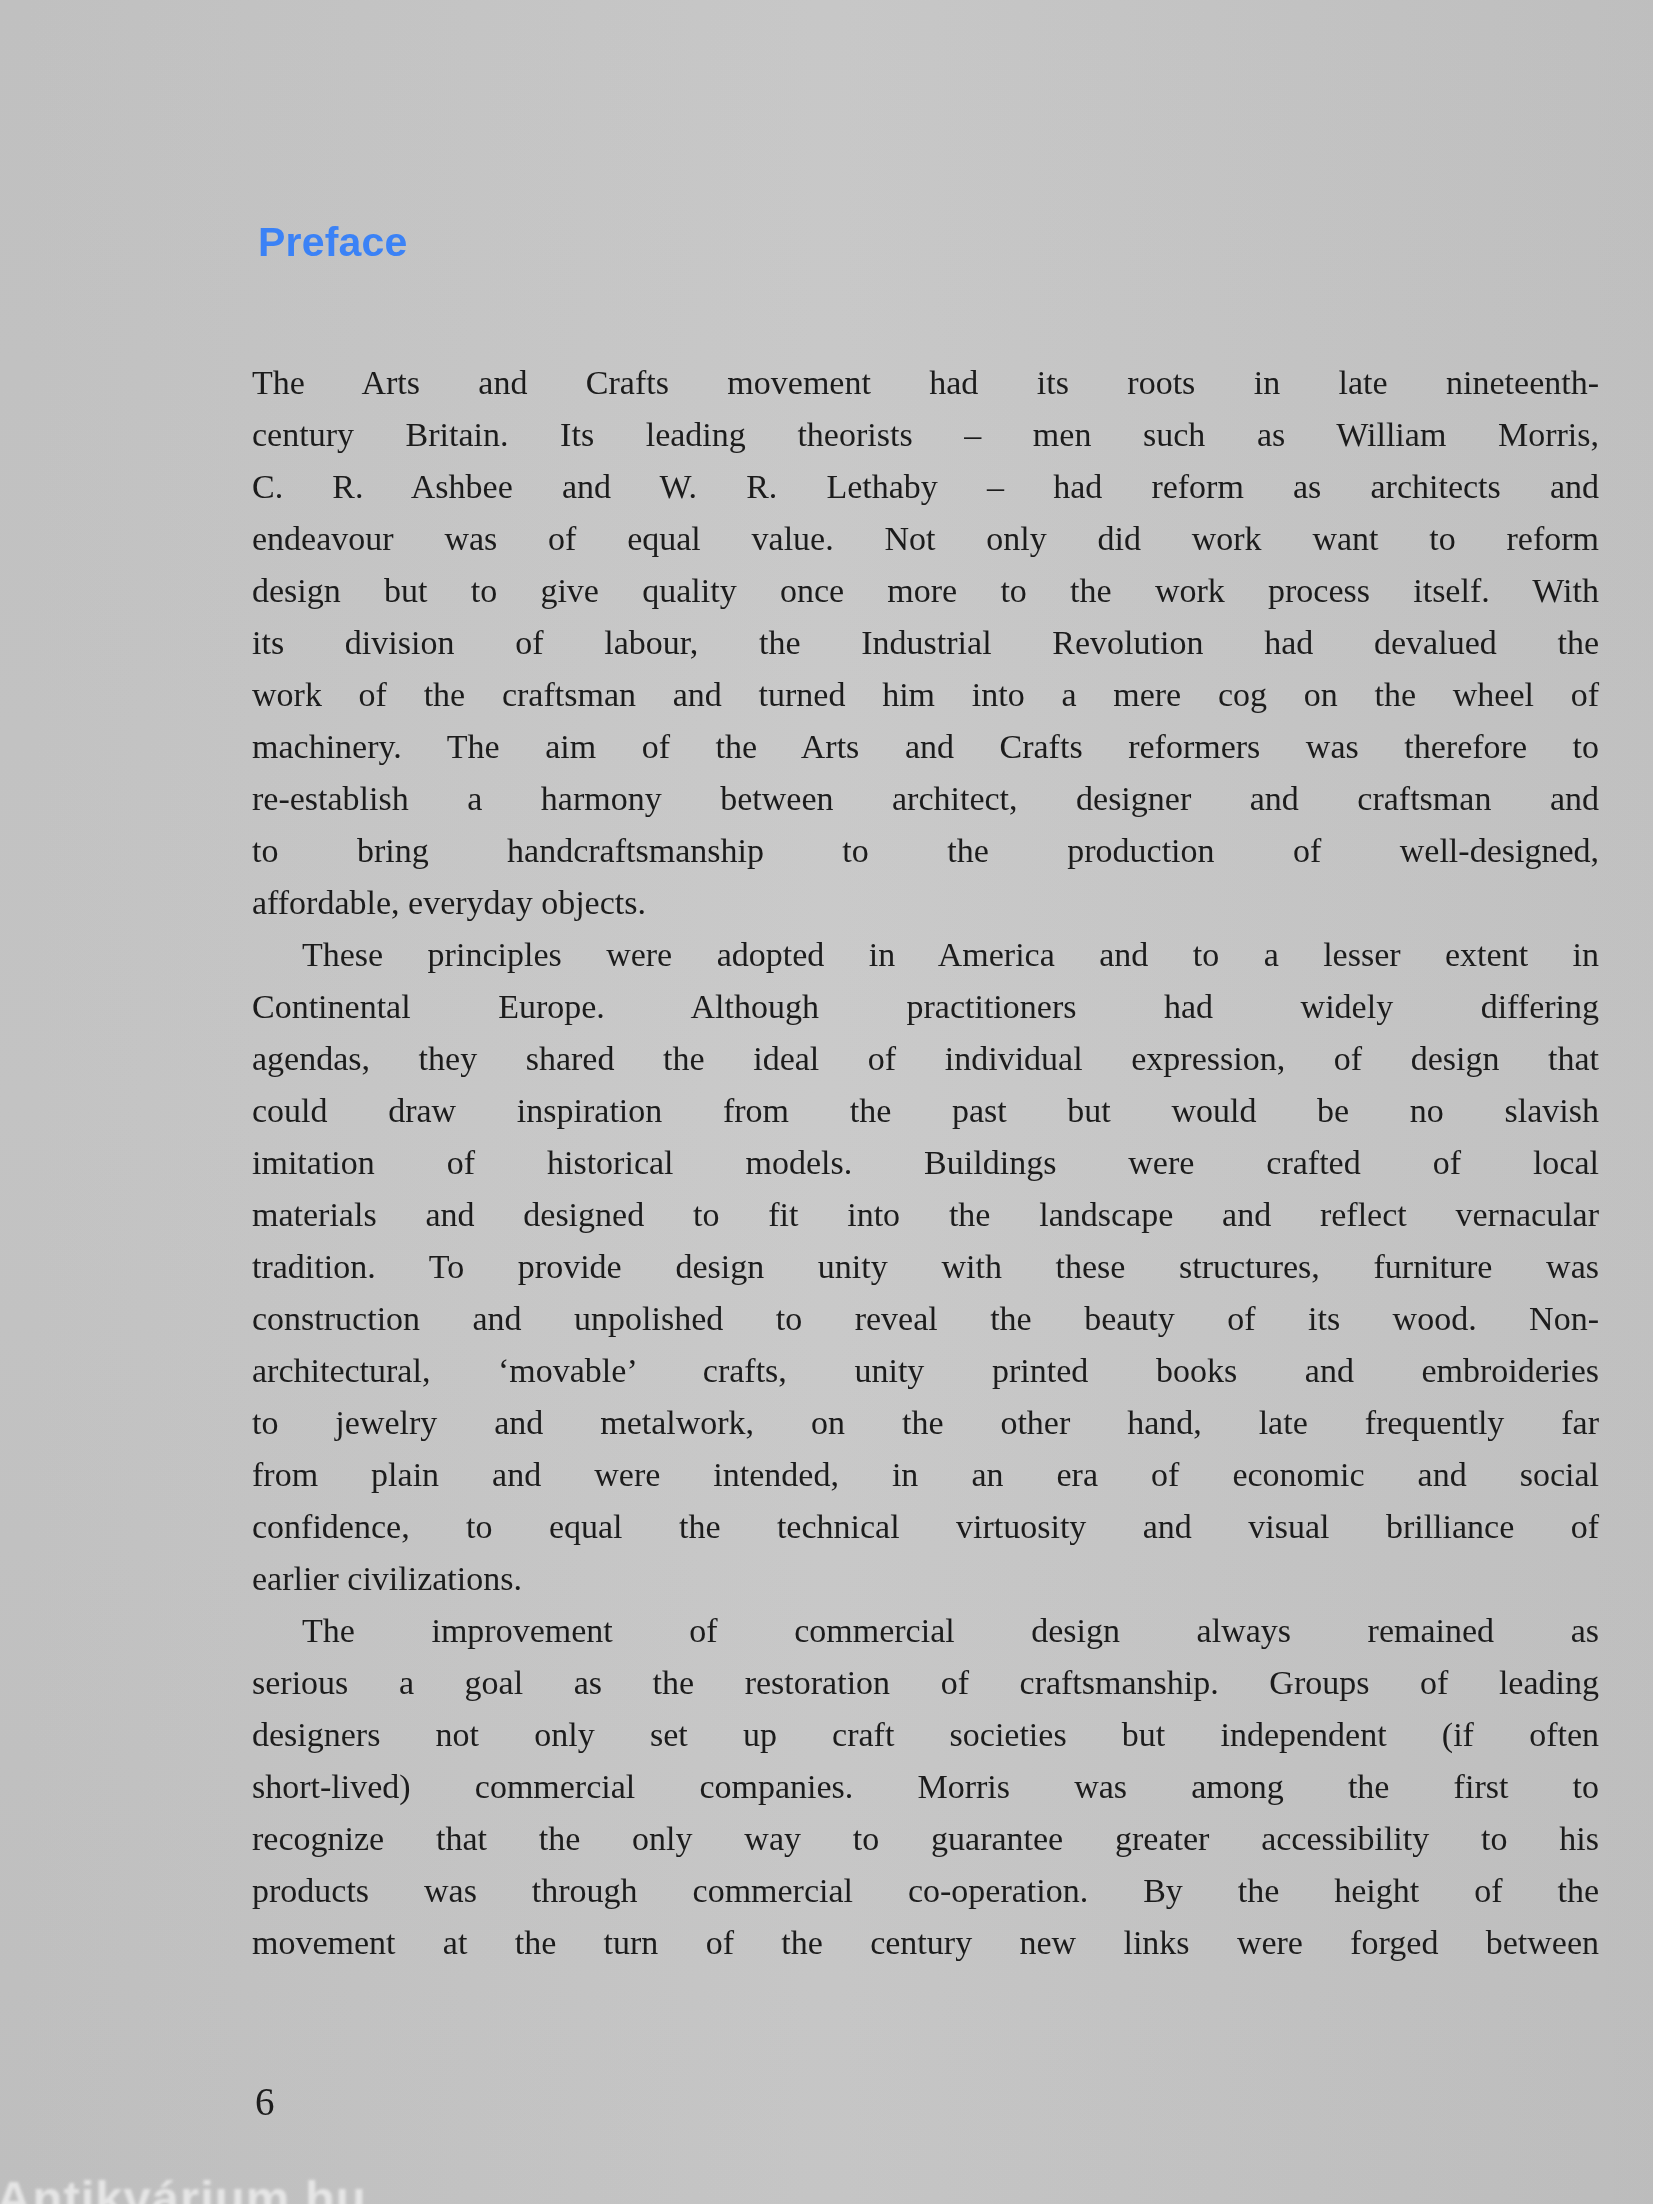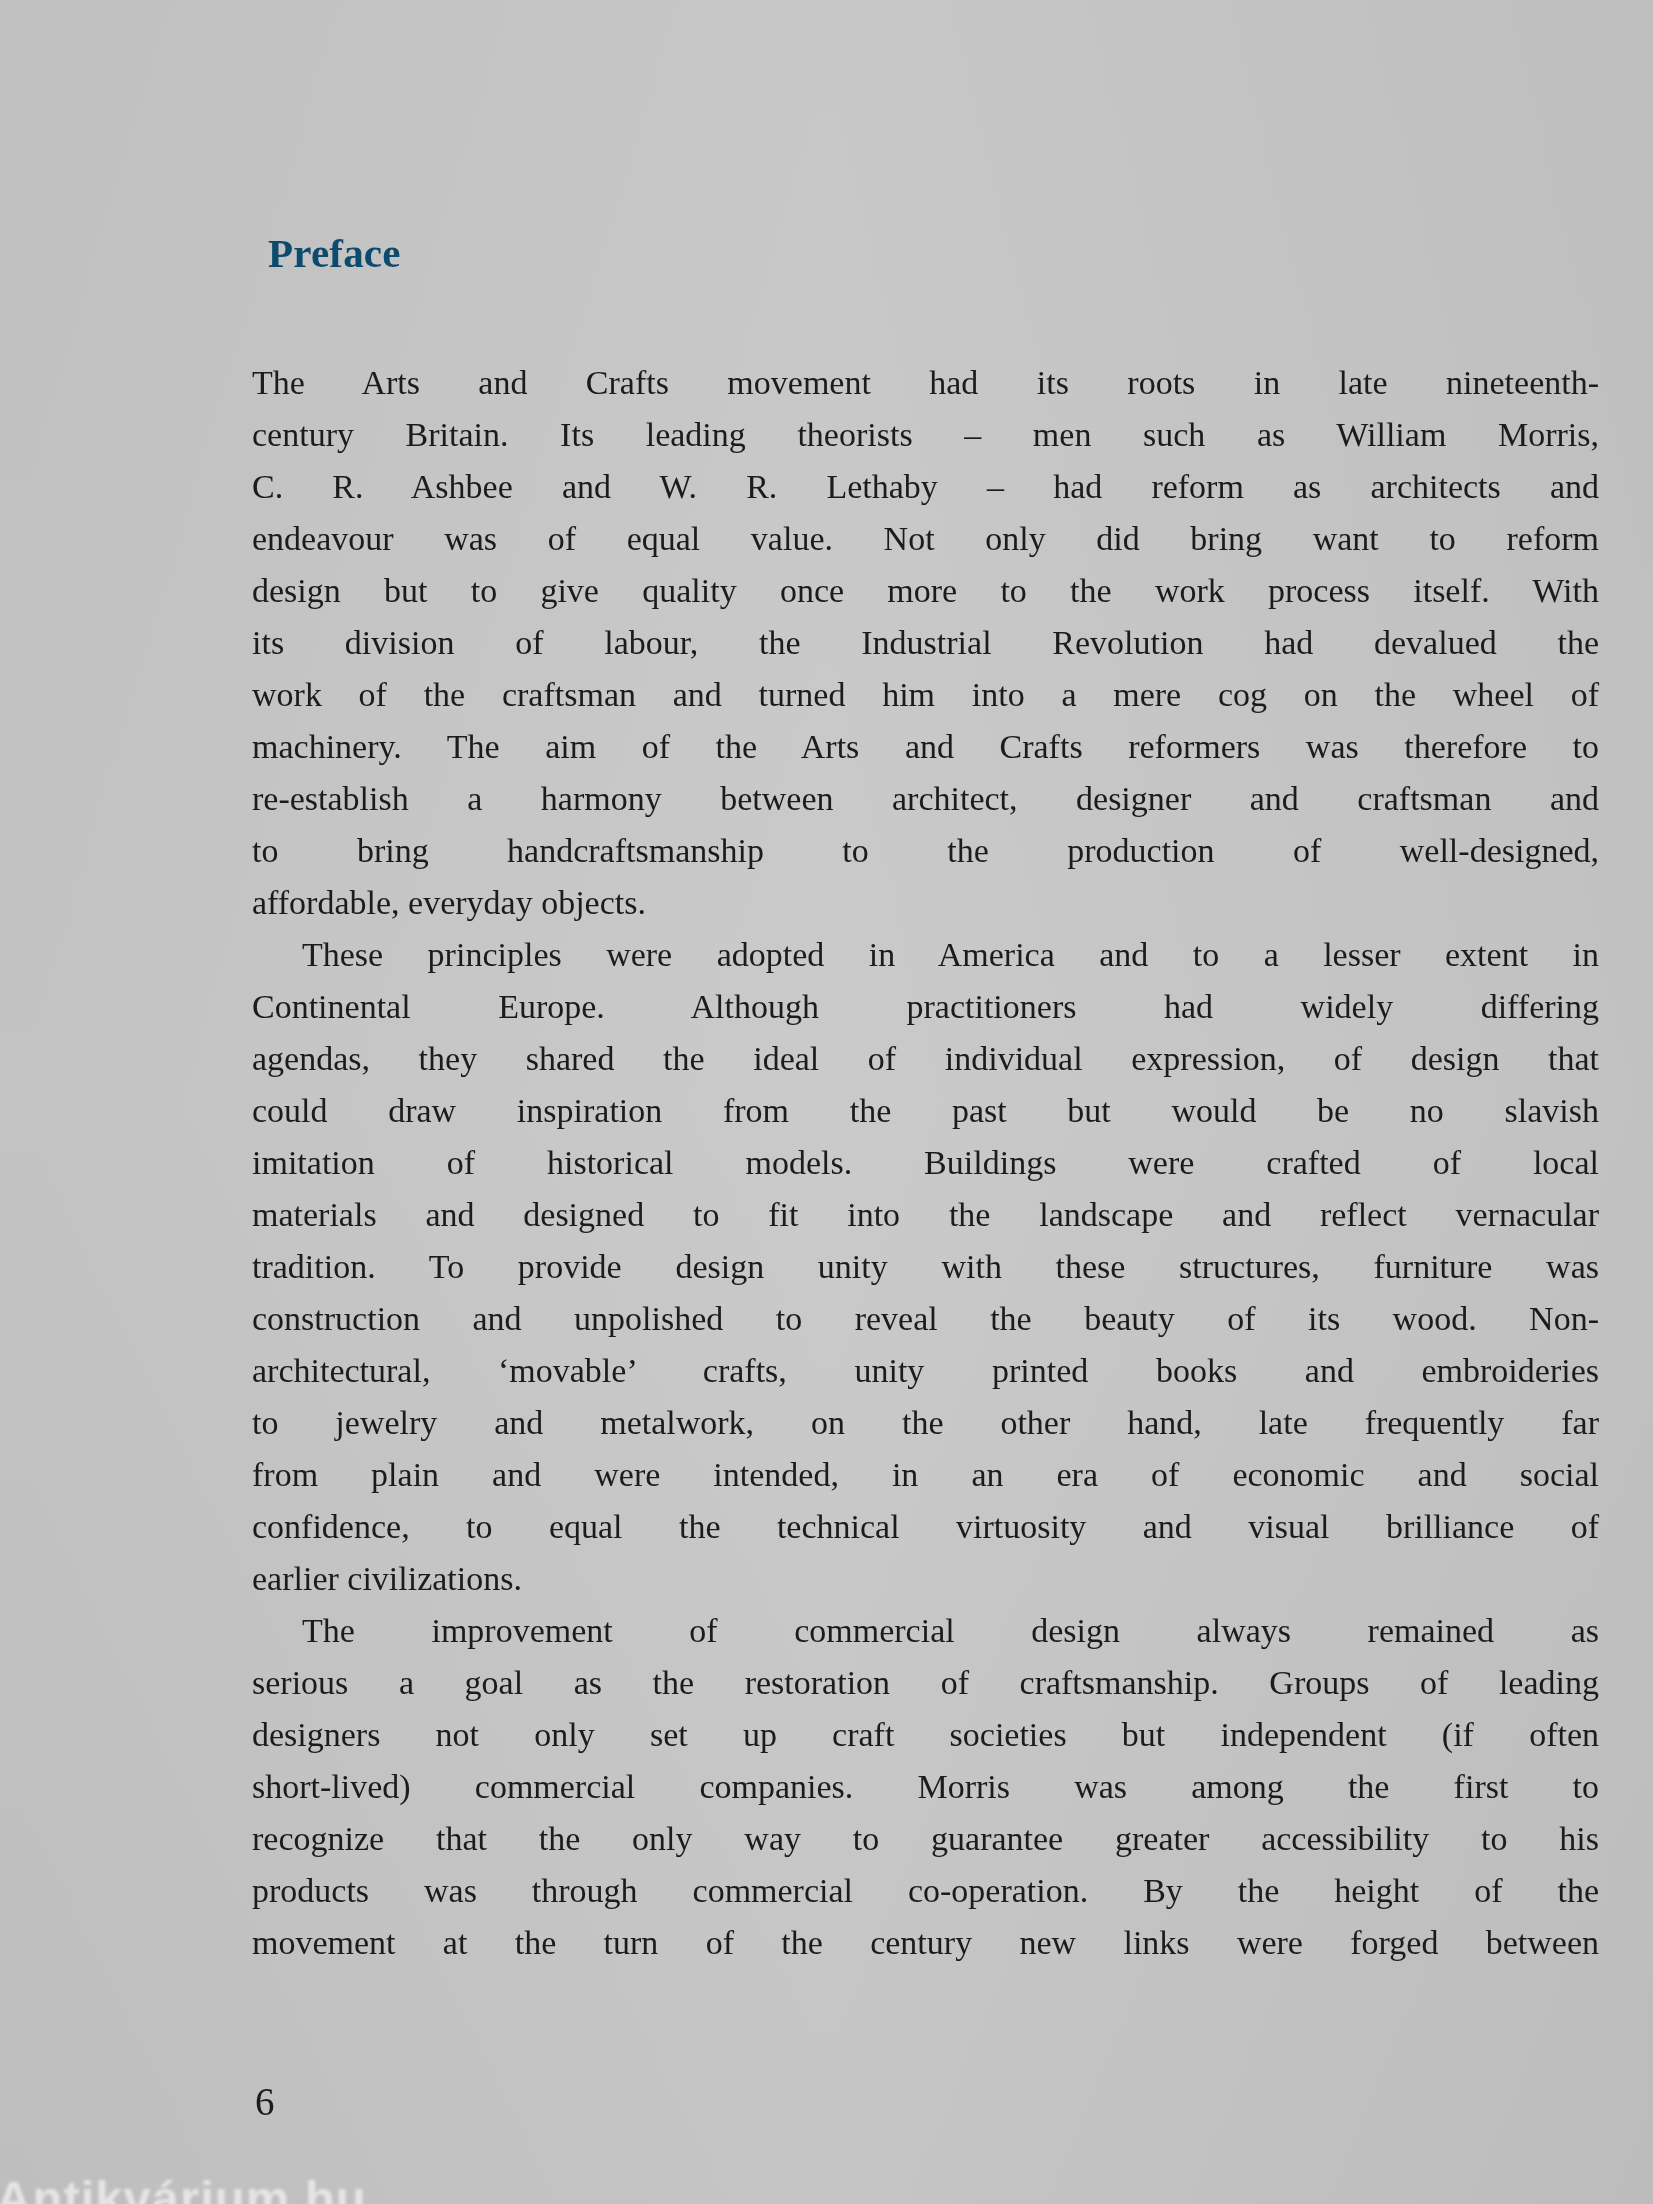--- a/index.html
+++ b/index.html
@@ -16,25 +16,25 @@
     .page-shade {
       position: absolute;
       inset: 0;
       background: linear-gradient(90deg, rgba(0,0,0,0.03) 0%, rgba(255,255,255,0.02) 50%, rgba(0,0,0,0.04) 100%);
       pointer-events: none;
     }
     .heading {
       position: absolute;
       left: 254px;
       top: 215px;
-      margin: 14px;
-      font-family: Liberation Serif, serif;
+      margin: 4px;
+      font-family: Liberation Sans, sans-serif;
       font-weight: bold;
       font-size: 41px;
-      color: #0c4a6e;
+      color: #3b82f6;
       letter-spacing: 0.2px;
     }
     .body-text {
       position: absolute;
       left: 252px;
       top: 357px;
       width: 1347px;
       font-family: "Liberation Serif", serif;
       font-size: 34px;
       line-height: 52px;
@@ -82,21 +82,21 @@
 
 <div class="page-shade"></div>
 
 <h1 class="heading">Preface</h1>
 
 <div class="body-text" id="body-text">
     <div class="para">
       <span class="line">The Arts and Crafts movement had its roots in late nineteenth-</span>
       <span class="line">century Britain. Its leading theorists – men such as William Morris,</span>
       <span class="line">C. R. Ashbee and W. R. Lethaby – had reform as architects and</span>
-      <span class="line">endeavour was of equal value. Not only did bring want to reform</span>
+      <span class="line">endeavour was of equal value. Not only did work want to reform</span>
       <span class="line">design but to give quality once more to the work process itself. With</span>
       <span class="line">its division of labour, the Industrial Revolution had devalued the</span>
       <span class="line">work of the craftsman and turned him into a mere cog on the wheel of</span>
       <span class="line">machinery. The aim of the Arts and Crafts reformers was therefore to</span>
       <span class="line">re-establish a harmony between architect, designer and craftsman and</span>
       <span class="line">to bring handcraftsmanship to the production of well-designed,</span>
       <span class="line last">affordable, everyday objects.</span>
     </div>
     <div class="para">
       <span class="line indent">These principles were adopted in America and to a lesser extent in</span>

